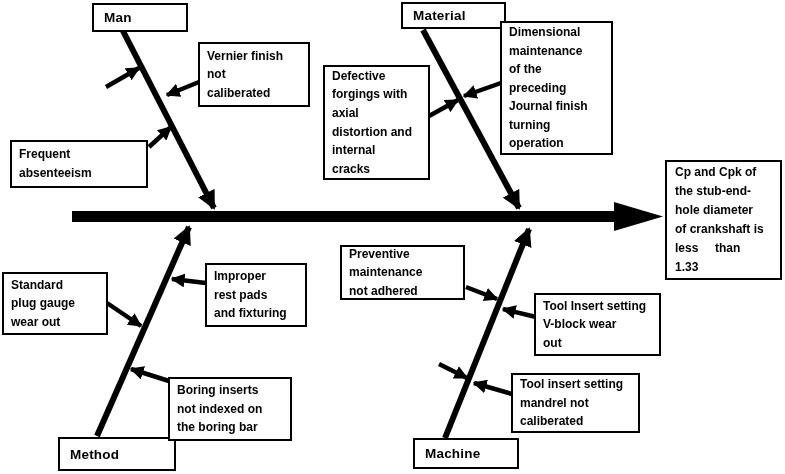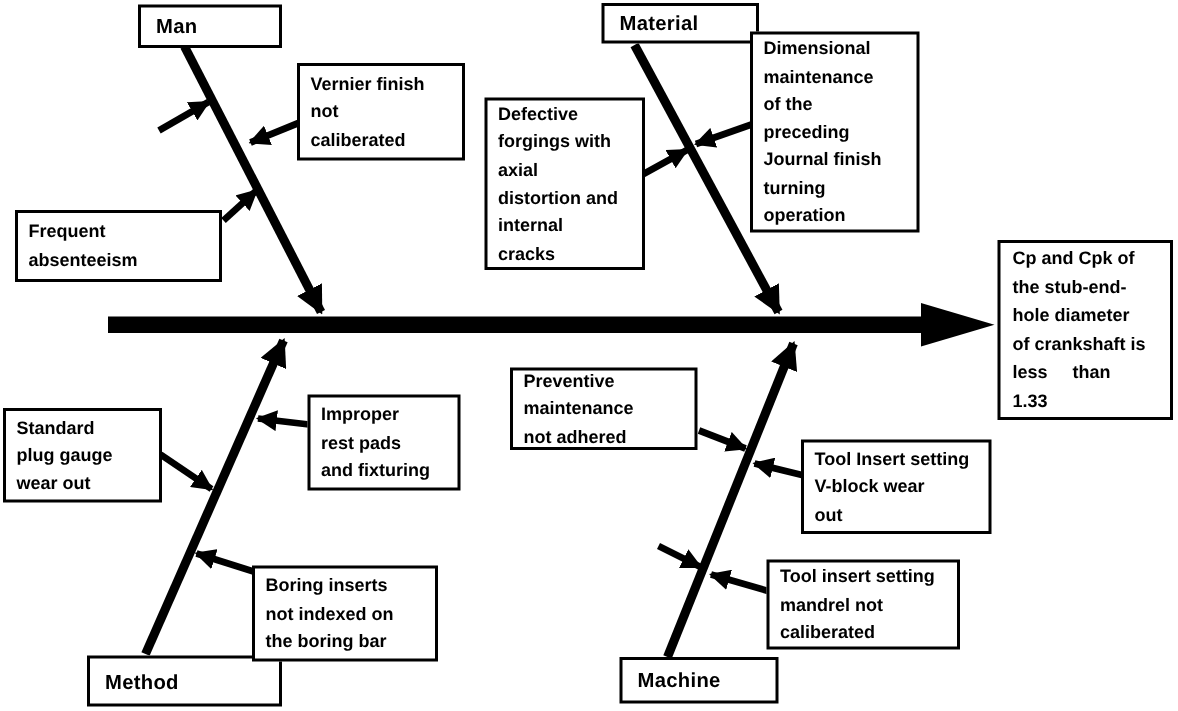--- a/index.html
+++ b/index.html
@@ -81,21 +81,21 @@
     <line x1="206" y1="283" x2="172" y2="279" stroke="#000000" stroke-width="4.5" marker-end="url(#ah)"></line>
     <line x1="169" y1="381" x2="131" y2="369" stroke="#000000" stroke-width="4.5" marker-end="url(#ah)"></line>
     <line x1="466" y1="287" x2="497" y2="299" stroke="#000000" stroke-width="4.5" marker-end="url(#ah)"></line>
     <line x1="439" y1="364" x2="467" y2="378" stroke="#000000" stroke-width="4.5" marker-end="url(#ah)"></line>
     <line x1="536" y1="317" x2="503" y2="309" stroke="#000000" stroke-width="4.5" marker-end="url(#ah)"></line>
     <line x1="512" y1="394" x2="474" y2="383" stroke="#000000" stroke-width="4.5" marker-end="url(#ah)"></line>
   </svg>
 
   <div class="box category" style="left:56px; top:3px; width:96px; height:29px;">Man</div>
   <div class="box category" style="left:365px; top:2px; width:105px; height:27px;">Material</div>
-  <div class="box category" style="left:22px; top:437px; width:130px; height:34px;">Method</div>
+  <div class="box category" style="left:22px; top:437px; width:118px; height:34px;">Method</div>
   <div class="box category" style="left:377px; top:438px; width:106px; height:31px;">Machine</div>
 
   <div class="box cause" style="left:10px; top:140px; width:138px; height:48px;">Frequent
 absenteeism</div>
   <div class="box cause" style="left:198px; top:42px; width:112px; height:65px;">Vernier finish
 not
 caliberated</div>
 
   <div class="box cause" style="left:323px; top:65px; width:107px; height:115px;">Defective
 forgings with

